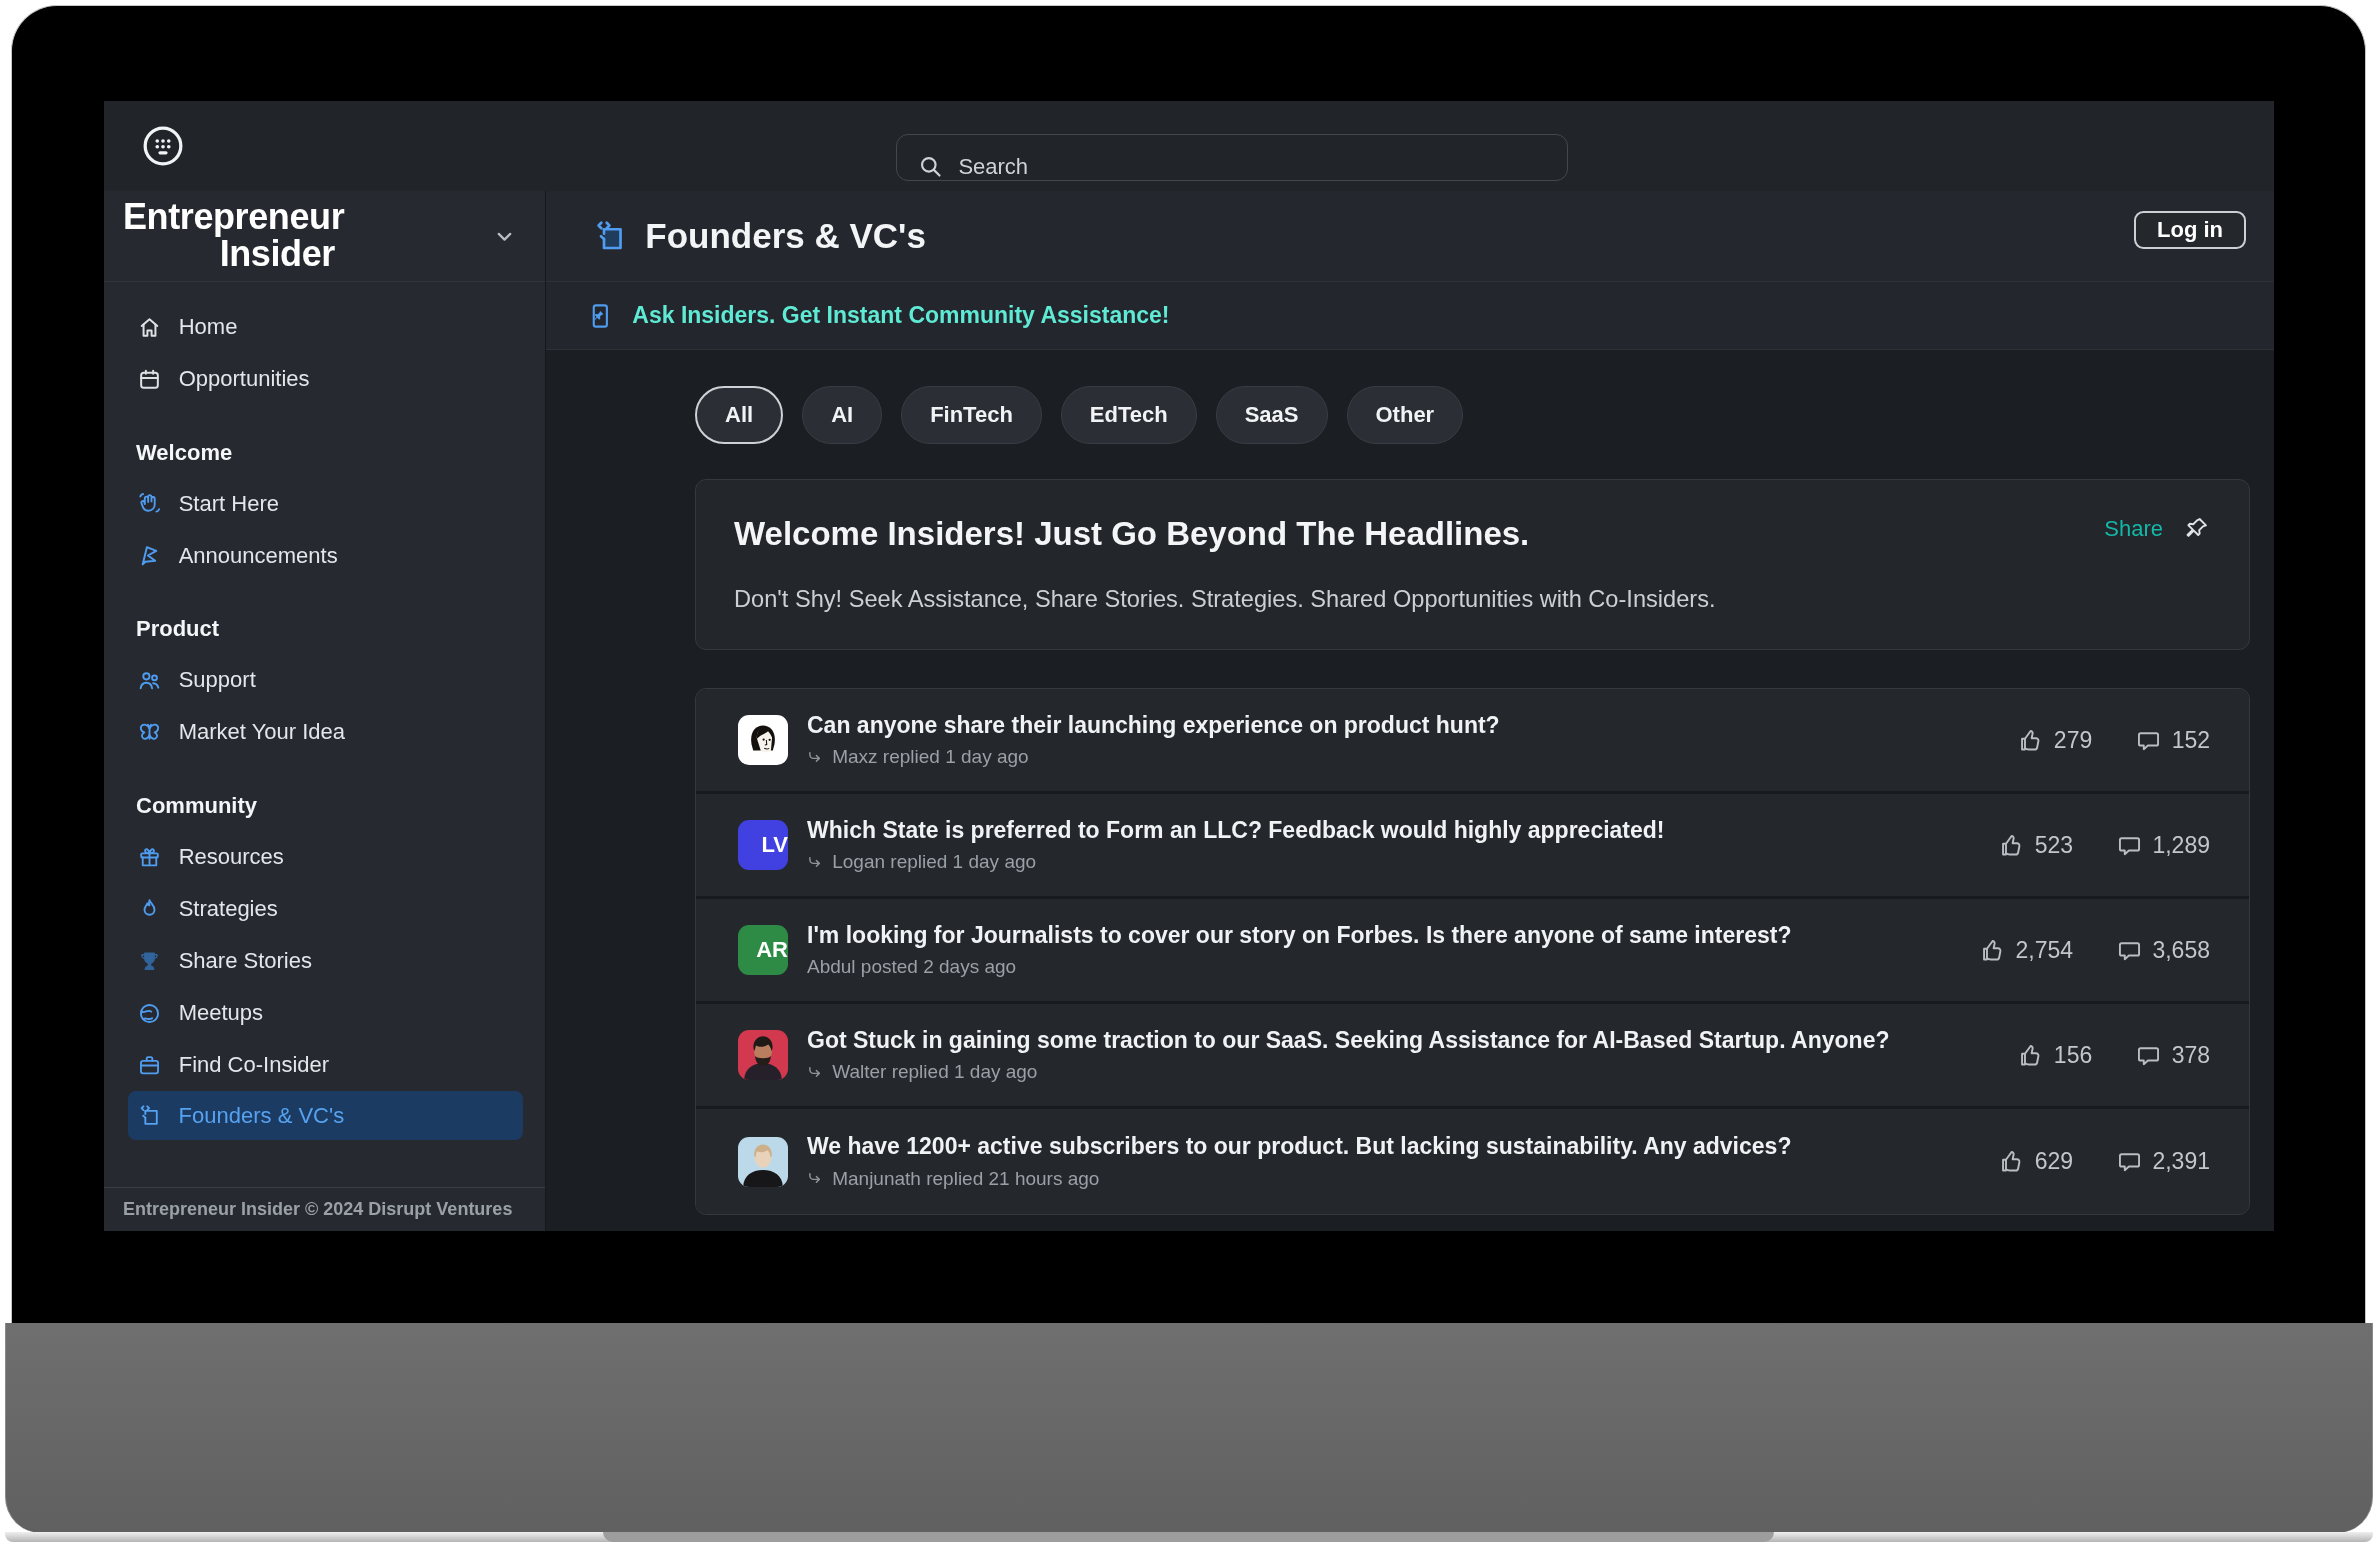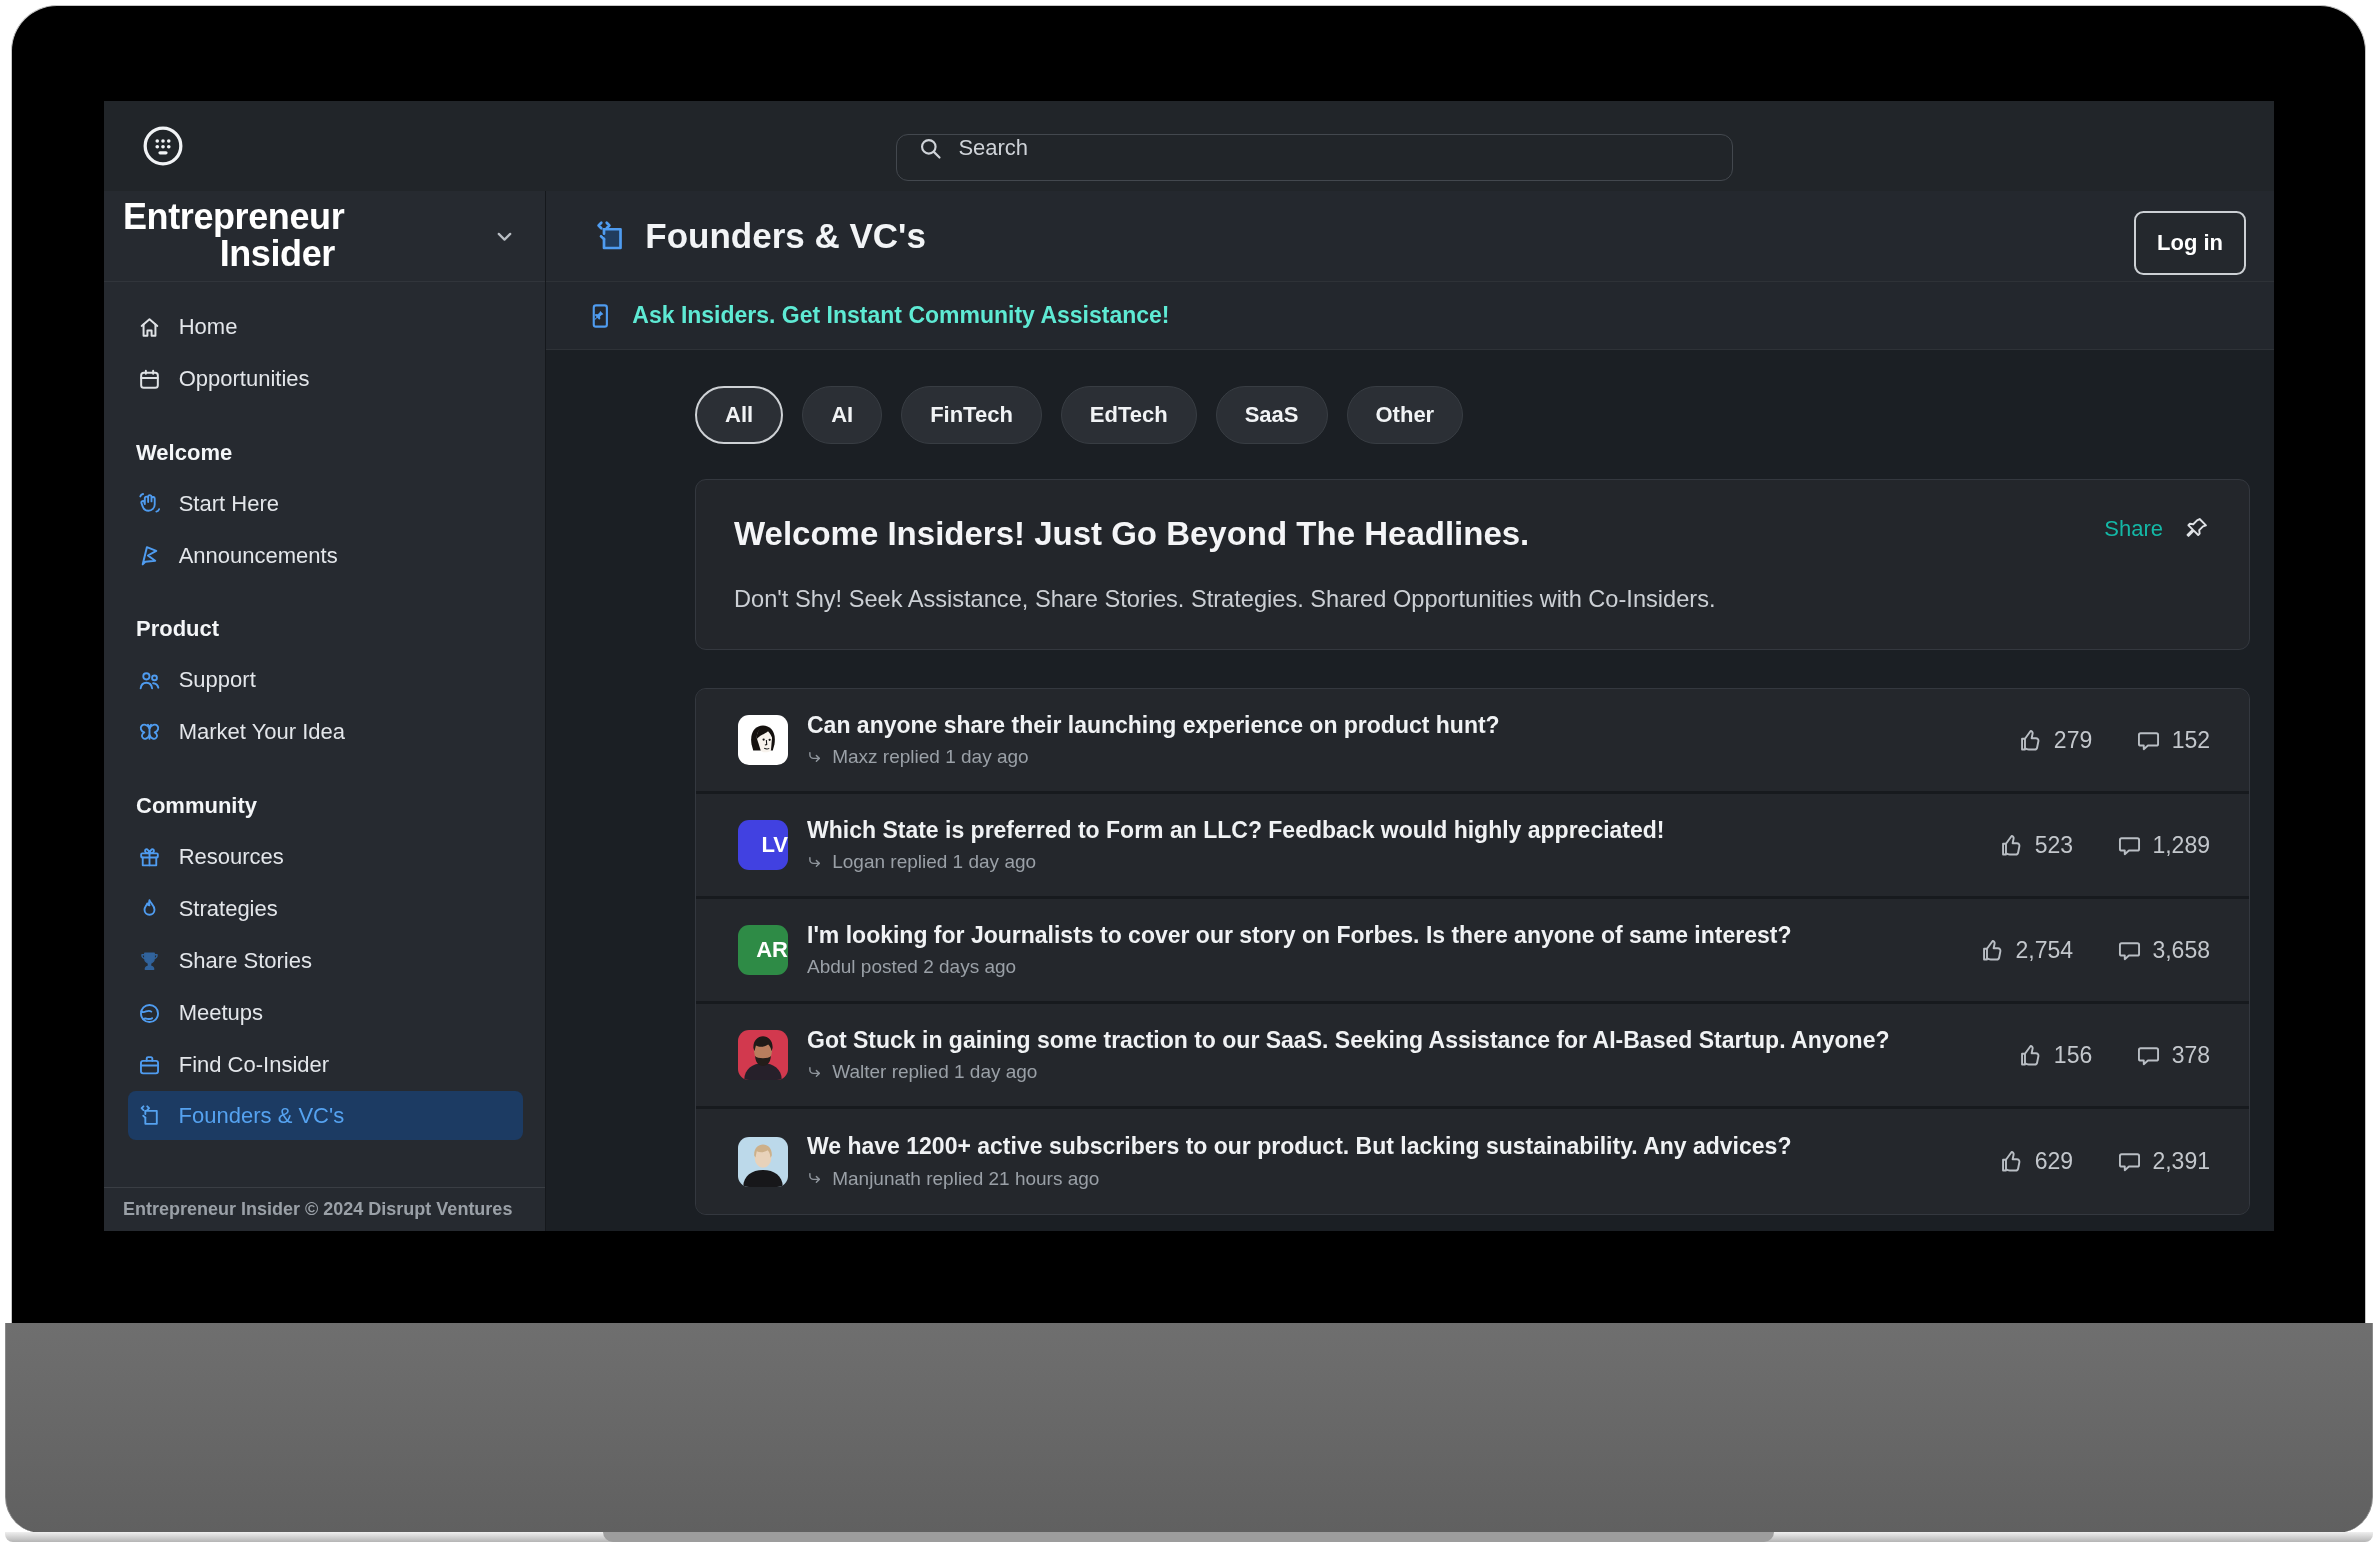--- a/index.html
+++ b/index.html
@@ -18,22 +18,22 @@
     background:#9d9d9d; border-radius:0 0 12.6px 12.6px; }
 
   
   .app { position:absolute; left:104px; top:101px; width:2170px; height:1130px;
     background:#1b1f24; color:#e8eaee; display:flex; flex-direction:column; overflow:hidden; }
 
   
   .topbar { height:90px; flex:0 0 90px; background:#212529; position:relative; }
   .grid-btn { position:absolute; left:35px; top:21px; width:47px; height:47px; display:flex;
     align-items:center; justify-content:center; cursor:pointer; }
-  .searchbox { position:absolute; left:792px; top:33px; width:837px; height:47px;
-    border:1.6px solid #43484e; border-radius:12px; display:flex; align-items:flex-start; }
+  .searchbox { position:absolute; left:792px; top:33px; width:672px; height:47px;
+    border:1.6px solid #43484e; border-radius:12px; display:flex; align-items:flex-end; }
   .searchbox svg { margin-left:20.4px; flex:0 0 auto; }
   .searchbox input { flex:1; background:transparent; border:none; outline:none; color:#e8eaee;
     font-size:22px; font-family:"Liberation Sans", sans-serif; padding:0 15.7px 0 14px; }
   .searchbox input::placeholder { color:#cfd3d8; }
 
   .appbody { flex:1; display:flex; min-height:0; }
 
   
   .sidebar { width:442px; flex:0 0 442px; background:#262a30; border-right:1.6px solid #15181c;
     display:flex; flex-direction:column; min-height:0; }
@@ -51,21 +51,21 @@
   .nav-item.active { margin:0 22px 0 11px; padding-left:7.9px; background:#1c3b63; border-radius:7.9px;
     color:#55a2f0; height:49px; }
   .sidebar-foot { flex:0 0 44px; border-top:1.6px solid #3a3e44; display:flex; align-items:center;
     padding-left:19px; font-size:18px; font-weight:bold; color:#9aa0a7; }
 
   
   .main { flex:1; display:flex; flex-direction:column; min-width:0; background:#1b1f24; }
   .main-head { height:91px; flex:0 0 91px; background:#24282e; border-bottom:1.6px solid #2e3237;
     display:flex; align-items:center; padding-left:46px; position:relative; }
   .main-title { font-size:35px; font-weight:bold; color:#f2f4f6; margin-left:17.3px; }
-  .login-btn { position:absolute; right:28px; top:20.4px; width:112px; height:64px;
+  .login-btn { position:absolute; right:28px; top:20.4px; width:112px; height:38px;
     border:2.4px solid #ccd0d4; border-radius:9.4px; background:#24282d; color:#ffffff;
     font-size:22px; font-weight:bold; font-family:"Liberation Sans", sans-serif; cursor:pointer; }
   .banner { height:68px; flex:0 0 68px; background:#23272d; border-bottom:1.6px solid #2e3237;
     display:flex; align-items:center; gap:17.3px; padding-left:39px; }
   .banner-text { font-size:23px; font-weight:bold; color:#5eead4; }
 
   .content { flex:1; padding:36px 24px 0 149px; min-height:0; }
 
   
   .pills { display:flex; gap:19px; }

